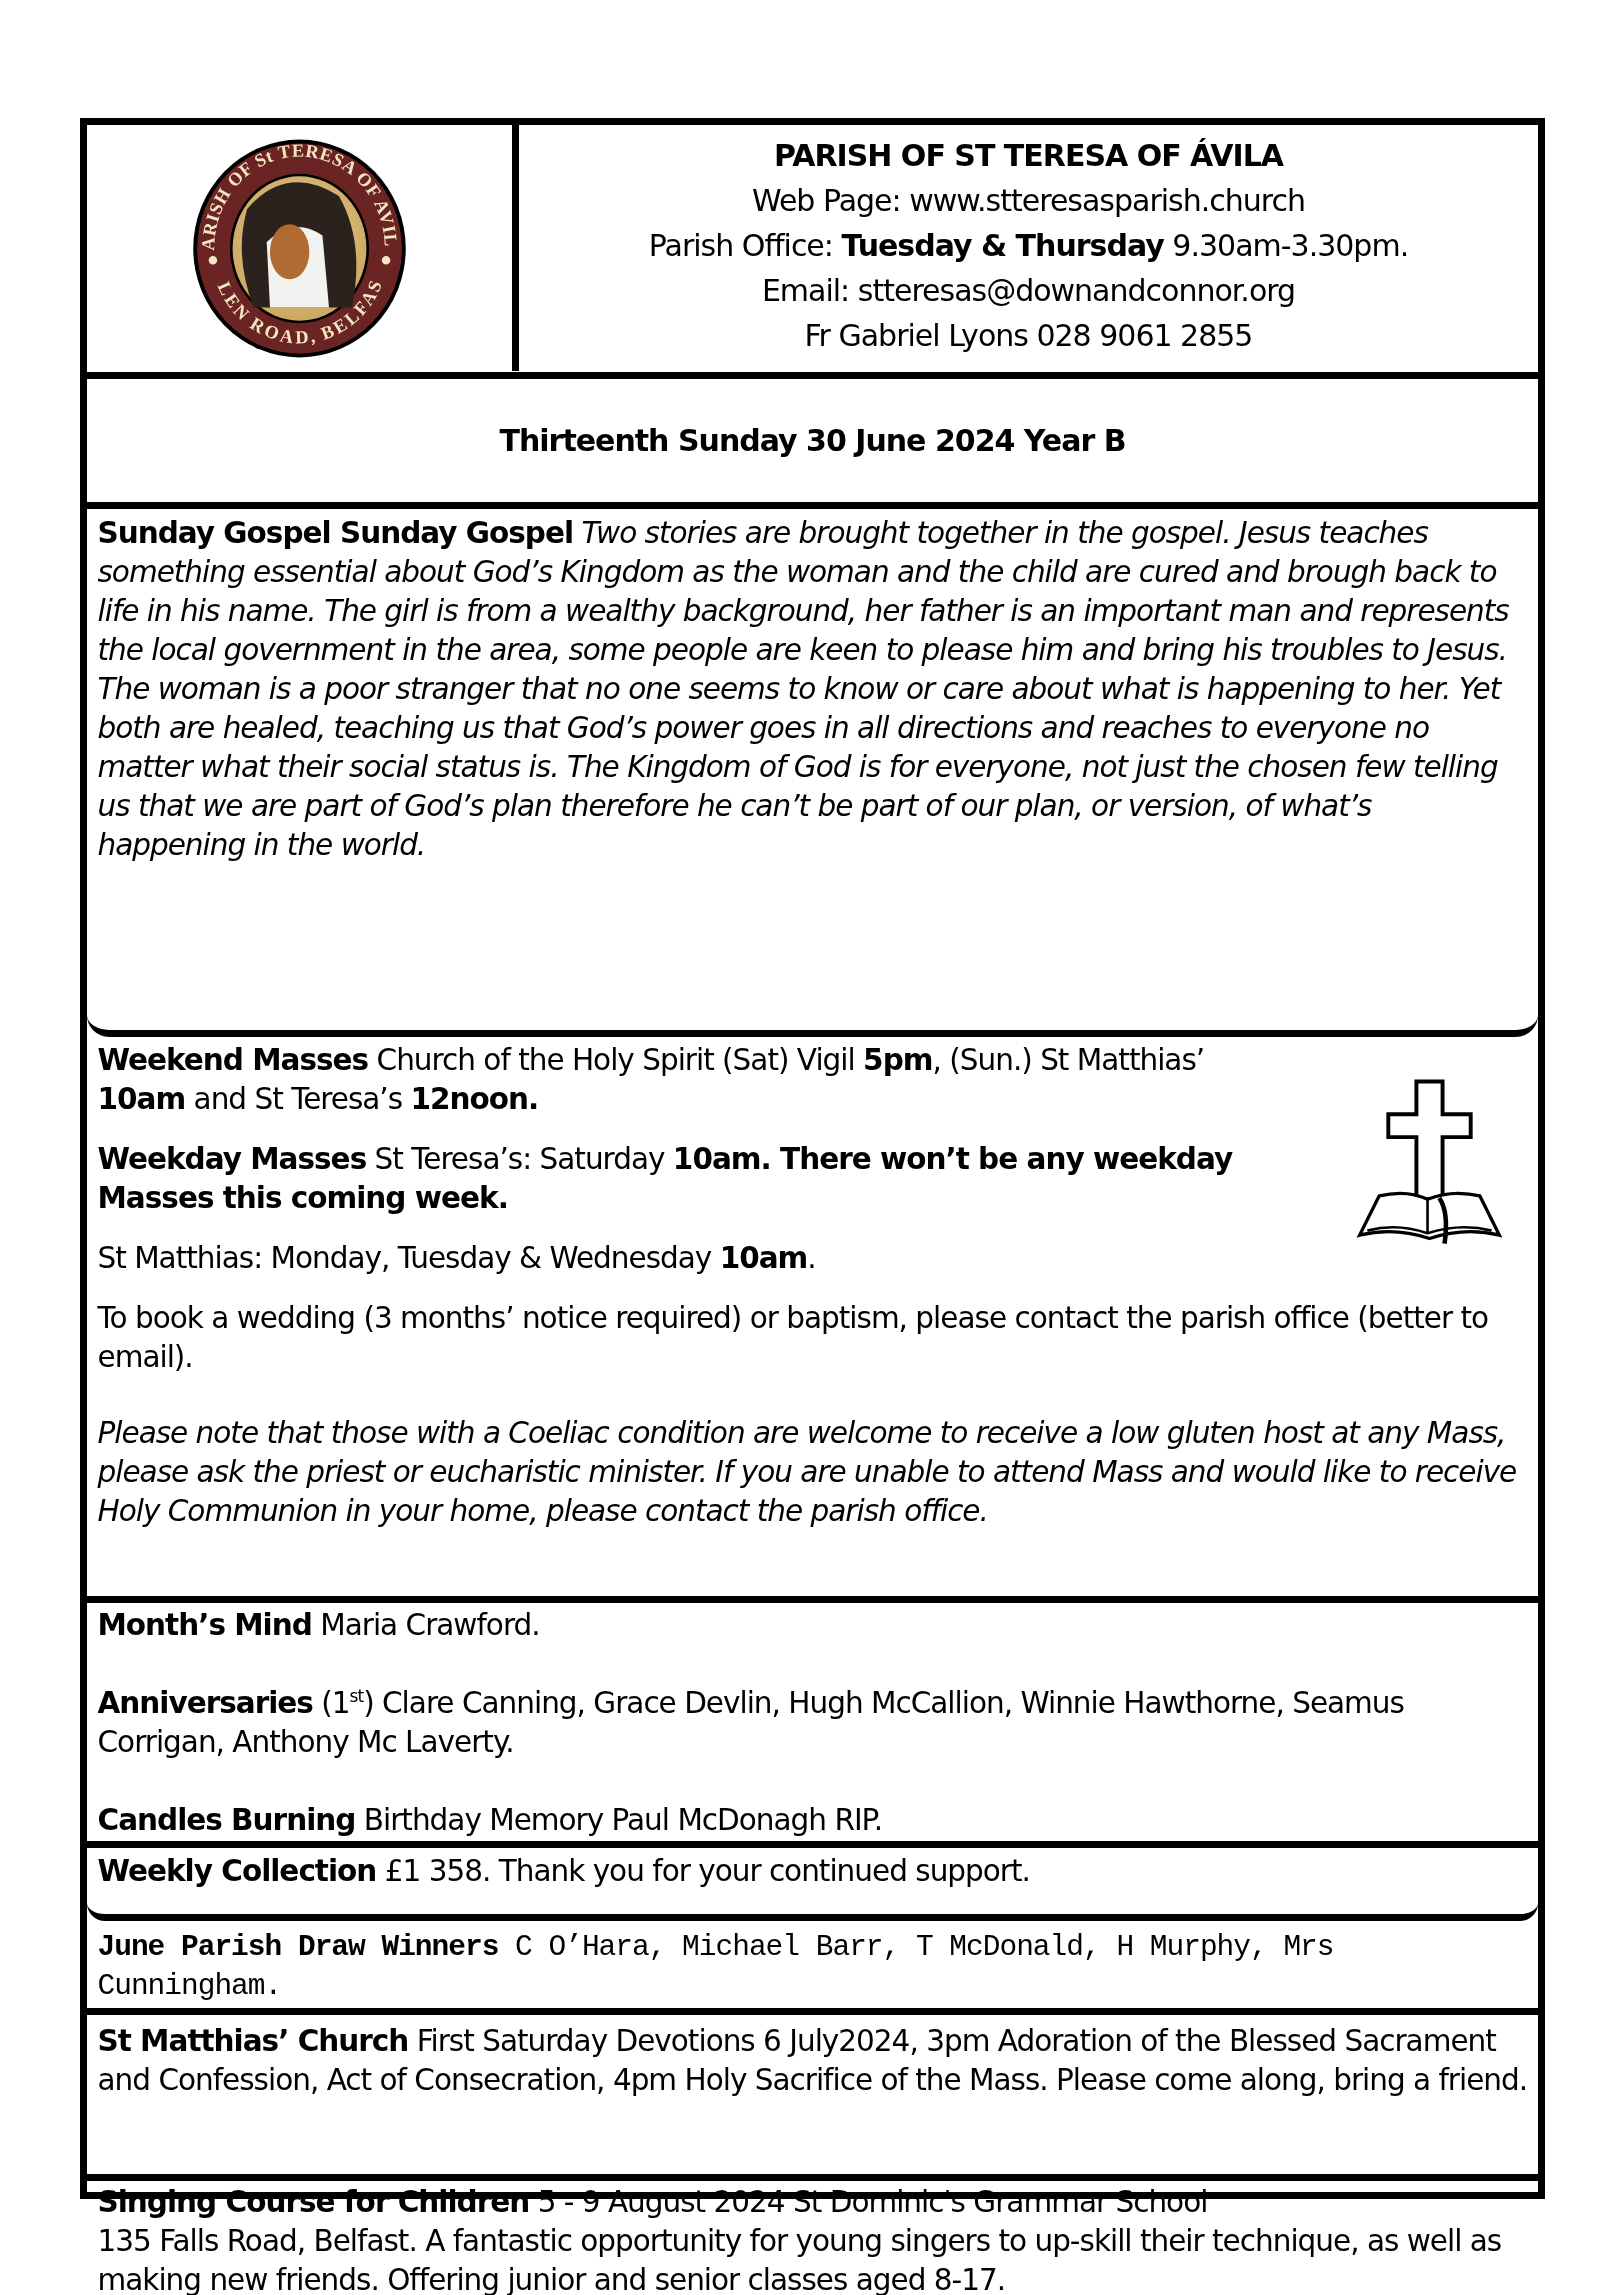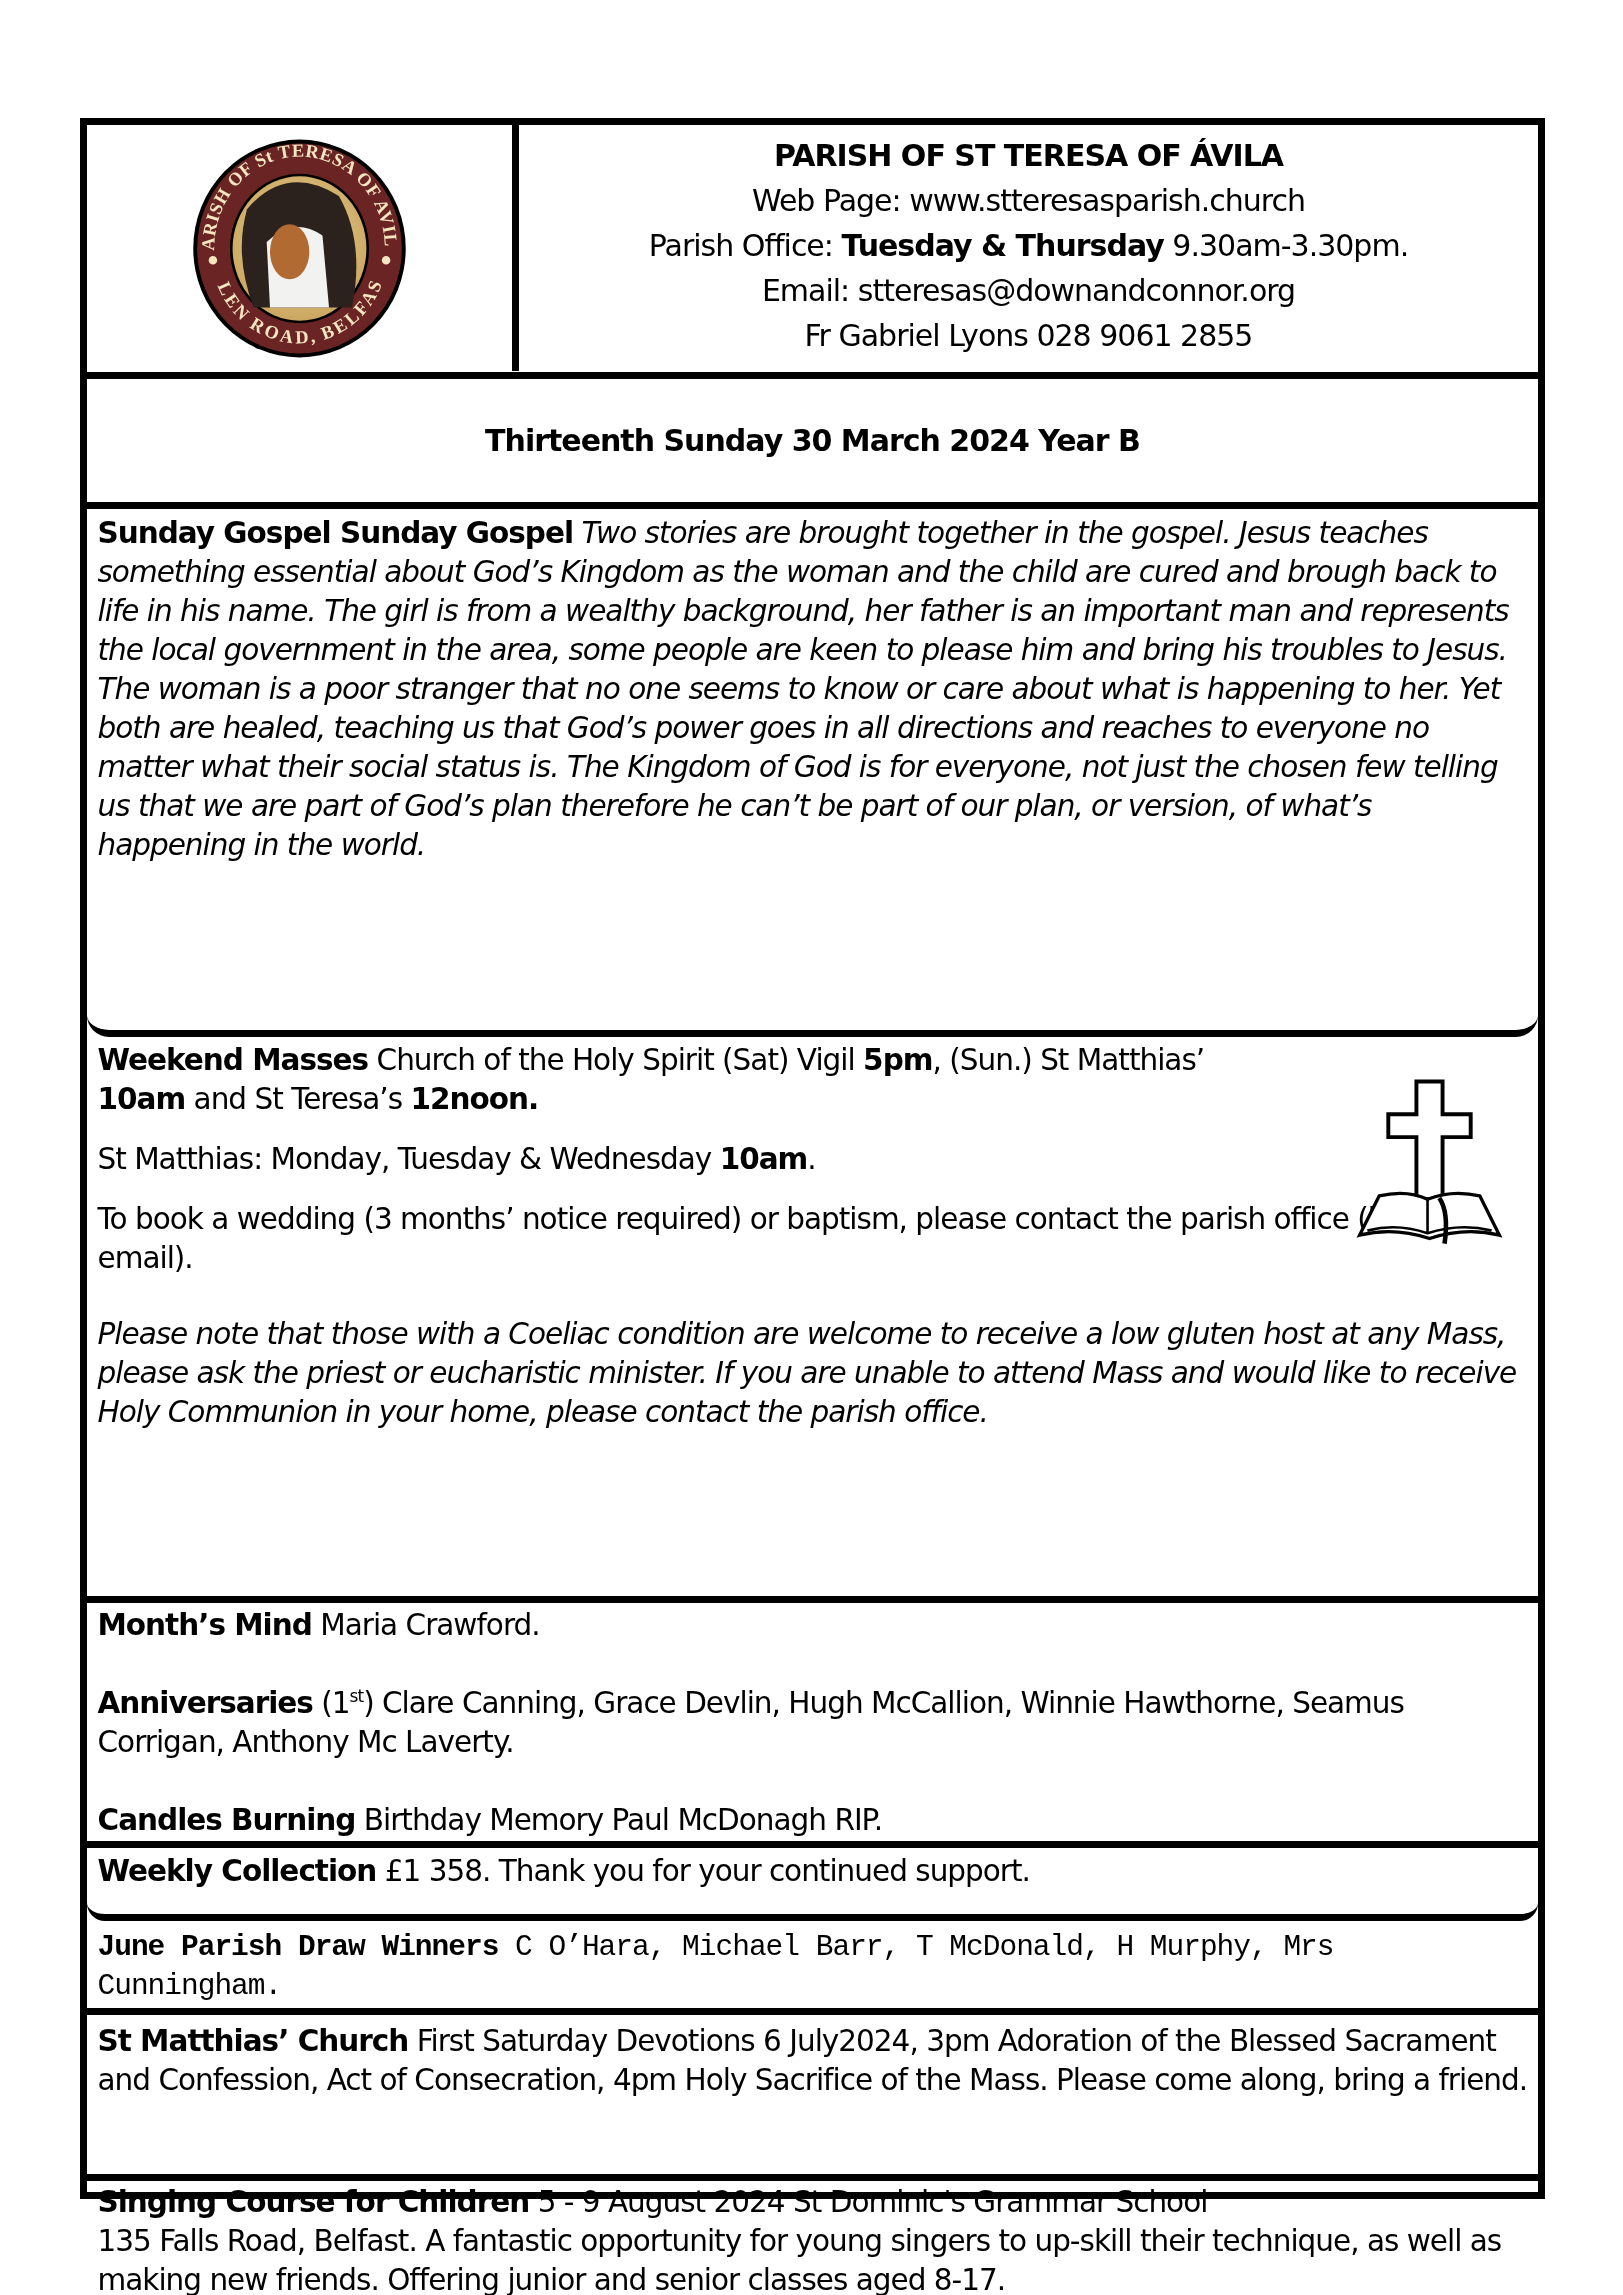--- a/index.html
+++ b/index.html
@@ -97,36 +97,37 @@
     <div class="info-cell">
       <p class="b">PARISH OF ST TERESA OF ÁVILA</p>
       <p><span>Web Page: </span><span>www.stteresasparish.church</span></p>
       <p><span>Parish Office: </span><span class="b">Tuesday &amp; Thursday</span><span> 9.30am-3.30pm.</span></p>
       <p><span>Email: </span><span>stteresas@downandconnor.org</span></p>
       <p>Fr Gabriel Lyons 028 9061 2855</p>
     </div>
   </div>
 
   <div class="row title-row">
-    <div class="center">Thirteenth Sunday 30 March 2024 Year B</div>
+    <div class="center">Thirteenth Sunday 30 June 2024 Year B</div>
   </div>
 
   <div class="row gospel txt">
     <p><span class="b">Sunday Gospel Sunday Gospel</span><span class="i"> Two stories are brought together in the gospel. Jesus teaches something essential about God’s Kingdom as the woman and the child are cured and brough back to life in his name. The girl is from a wealthy background, her father is an important man and represents the local government in the area, some people are keen to please him and bring his troubles to Jesus. The woman is a poor stranger that no one seems to know or care about what is happening to her. Yet both are healed, teaching us that God’s power goes in all directions and reaches to everyone no matter what their social status is. The Kingdom of God is for everyone, not just the chosen few telling us that we are part of God’s plan therefore he can’t be part of our plan, or version, of what’s happening in the world.</span></p>
   </div>
 
   <div class="row masses txt">
     <svg class="cross" viewBox="0 0 230 260">
       <path d="M 95 10 L 135 10 L 135 60 L 178 60 L 178 95 L 135 95 L 135 190 L 95 190 L 95 95 L 52 95 L 52 60 L 95 60 Z" fill="#fff" stroke="#000" stroke-width="6"></path>
       <path d="M 38 185 Q 80 175 112 190 Q 150 175 192 185 L 222 245 Q 170 232 115 250 Q 60 232 8 245 Z" fill="#fff" stroke="#000" stroke-width="5"></path>
       <path d="M 20 238 Q 65 226 112 242 Q 162 226 210 238" fill="none" stroke="#000" stroke-width="4"></path>
       <line x1="112" y1="190" x2="112" y2="242" stroke="#000" stroke-width="4"></line>
       <path d="M 130 188 Q 145 210 138 258" fill="none" stroke="#000" stroke-width="7"></path>
     </svg>
     <p class="para narrow"><span class="b">Weekend Masses</span><span> Church of the Holy Spirit (Sat) Vigil </span><span class="b">5pm</span><span>, (Sun.) St Matthias’ </span><br><span class="b">10am</span><span> and St Teresa’s </span><span class="b">12noon.</span></p>
+    <p class="para narrow"><span class="b">Weekday Masses</span><span> St Teresa’s: Saturday </span><span class="b">10am.</span><span class="b">  There won’t be any weekday Masses this coming week.</span></p>
     <p class="para"><span>St Matthias: Monday, Tuesday &amp; Wednesday </span><span class="b">10am</span><span>.</span></p>
     <p class="para">To book a wedding (3 months’ notice required) or baptism, please contact the parish office (better to email).</p>
     <p class="i" style="margin-top:37px">Please note that those with a Coeliac condition are welcome to receive a low gluten host at any Mass, please ask the priest or eucharistic minister. If you are unable to attend Mass and would like to receive Holy Communion in your home, please contact the parish office.</p>
   </div>
 
   <div class="row mind txt">
     <p class="para"><span class="b">Month’s Mind</span><span> Maria Crawford.</span></p>
     <p class="para"><span class="b">Anniversaries</span><span> (1</span><sup>st</sup><span>) Clare Canning, Grace Devlin, Hugh McCallion, Winnie Hawthorne, Seamus Corrigan, Anthony Mc Laverty.</span></p>
     <p><span class="b">Candles Burning</span><span> Birthday Memory Paul McDonagh RIP.</span></p>
   </div>

